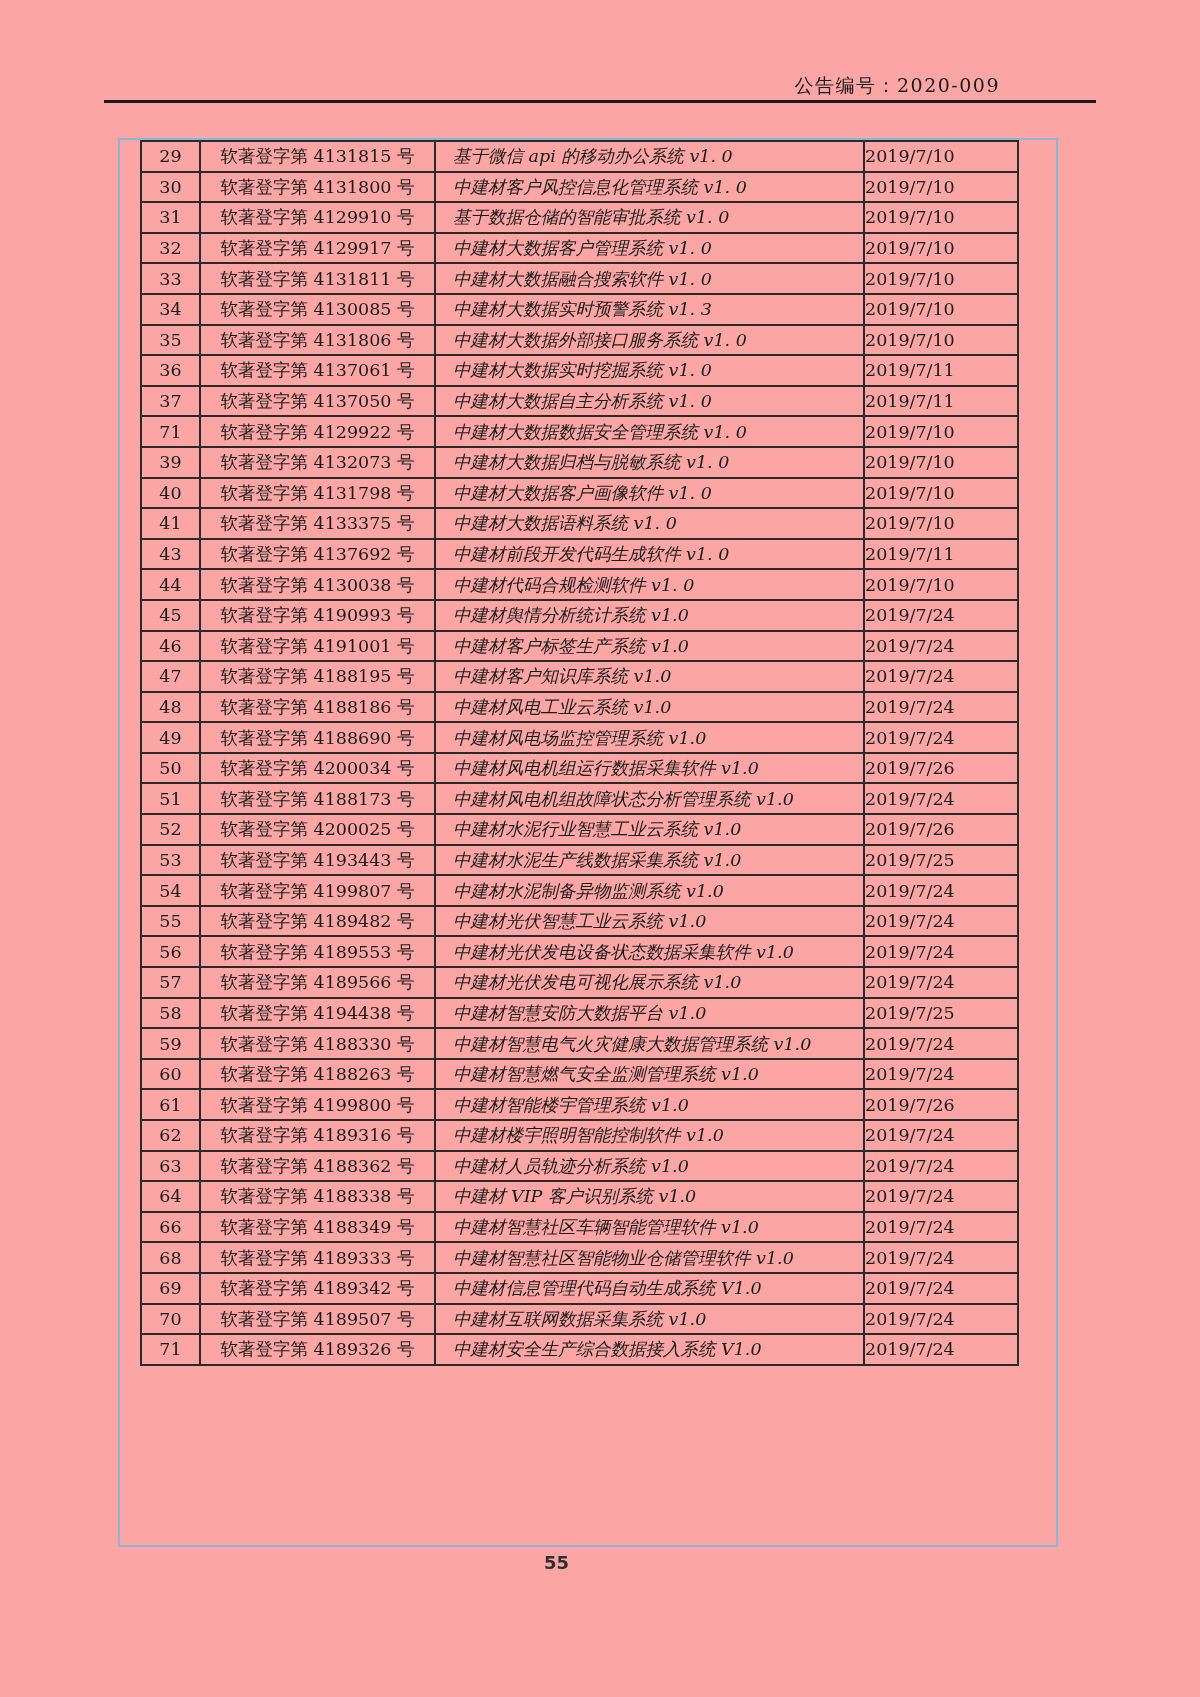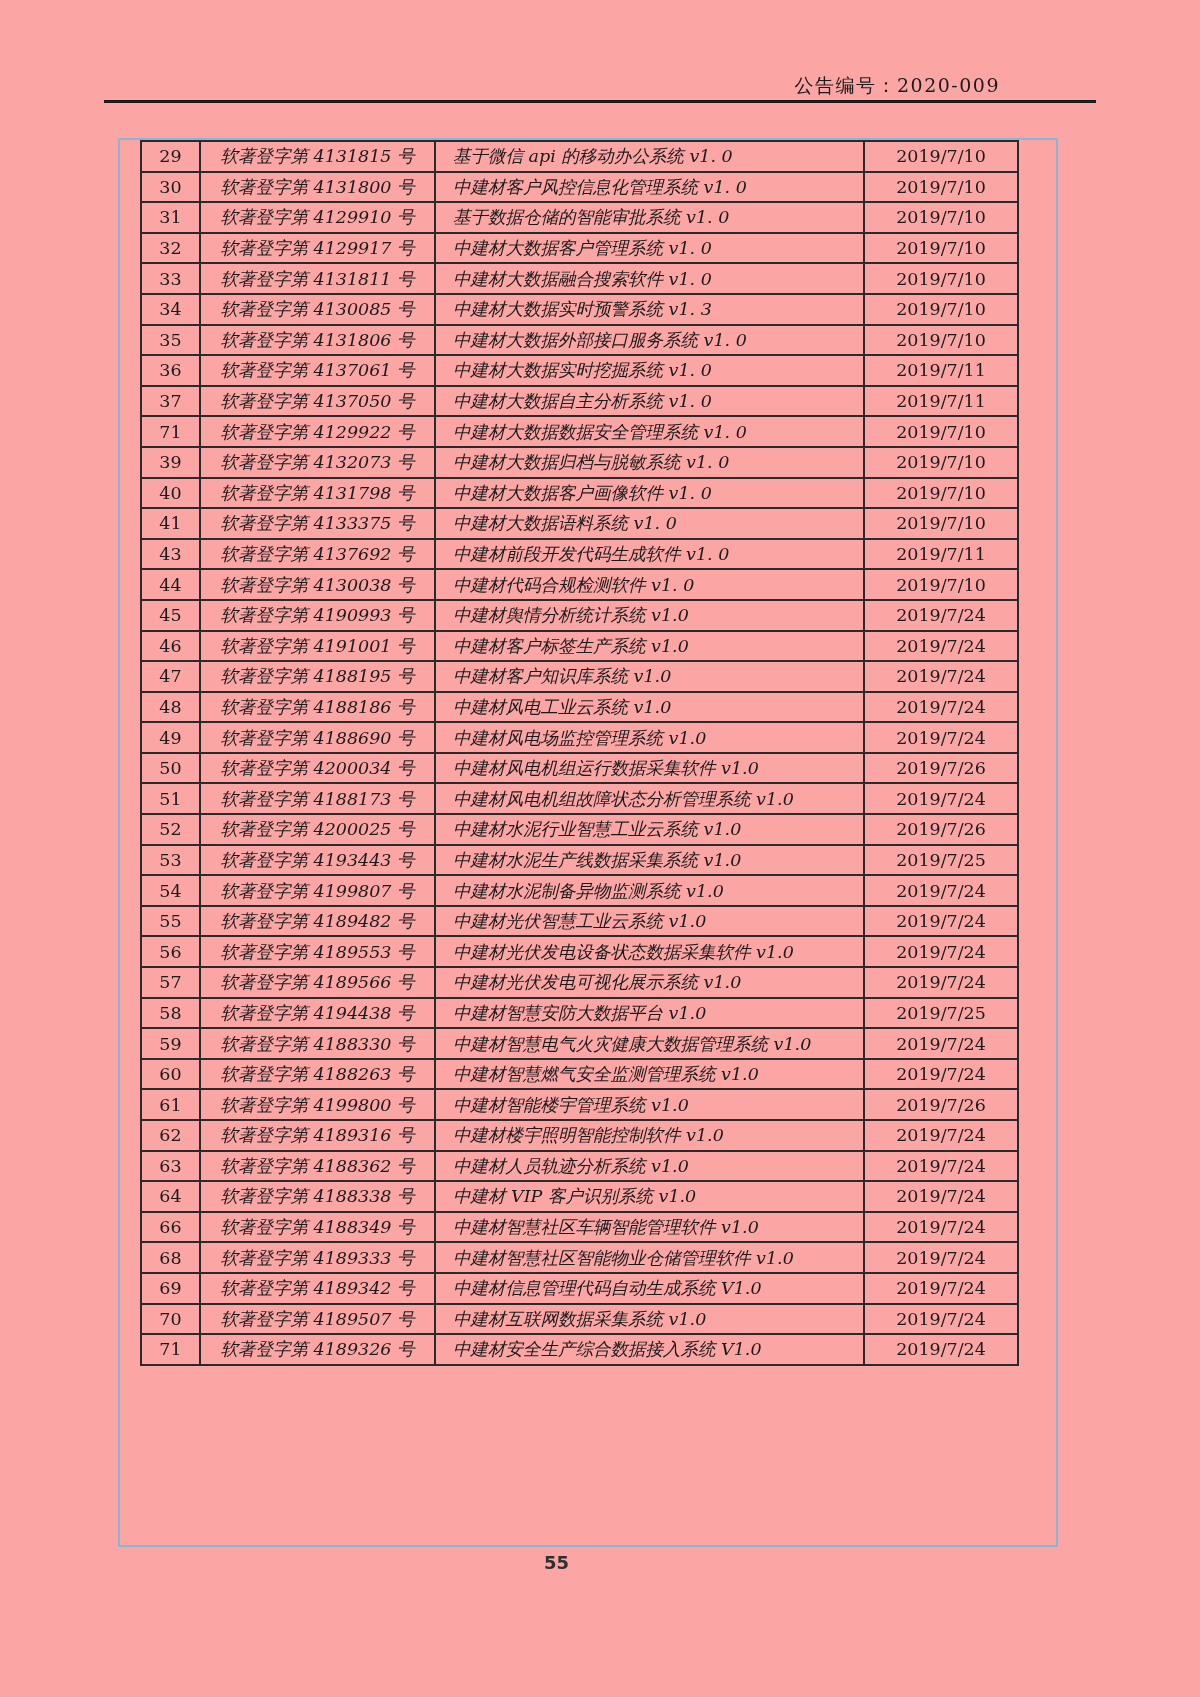--- a/index.html
+++ b/index.html
@@ -44,23 +44,23 @@
     border:2px solid #2a2a2a;
     height:28.6px;
     font-size:17.5px;
     color:#1b1b1b;
     padding:0;
     white-space:nowrap;
     overflow:hidden;
     vertical-align:middle;
   }
   .copyright-table td.c0{width:57px;text-align:center;}
-  .copyright-table td.c1{width:233px;text-align:center;font-style:italic;}
+  .copyright-table td.c1{width:233px;text-align:center;}
   .copyright-table td.c2{width:410px;text-align:left;padding-left:17px;font-style:italic;}
-  .copyright-table td.c3{width:152px;text-align:center;}
+  .copyright-table td.c3{width:152px;text-align:left;}
   .page-footer{
     position:absolute;
     top:1552px;left:128px;
     width:857px;
     text-align:center;
   }
   .page-number{
     font-family:"DejaVu Sans","Liberation Sans",sans-serif;
     font-size:18px;
     font-weight:600;

